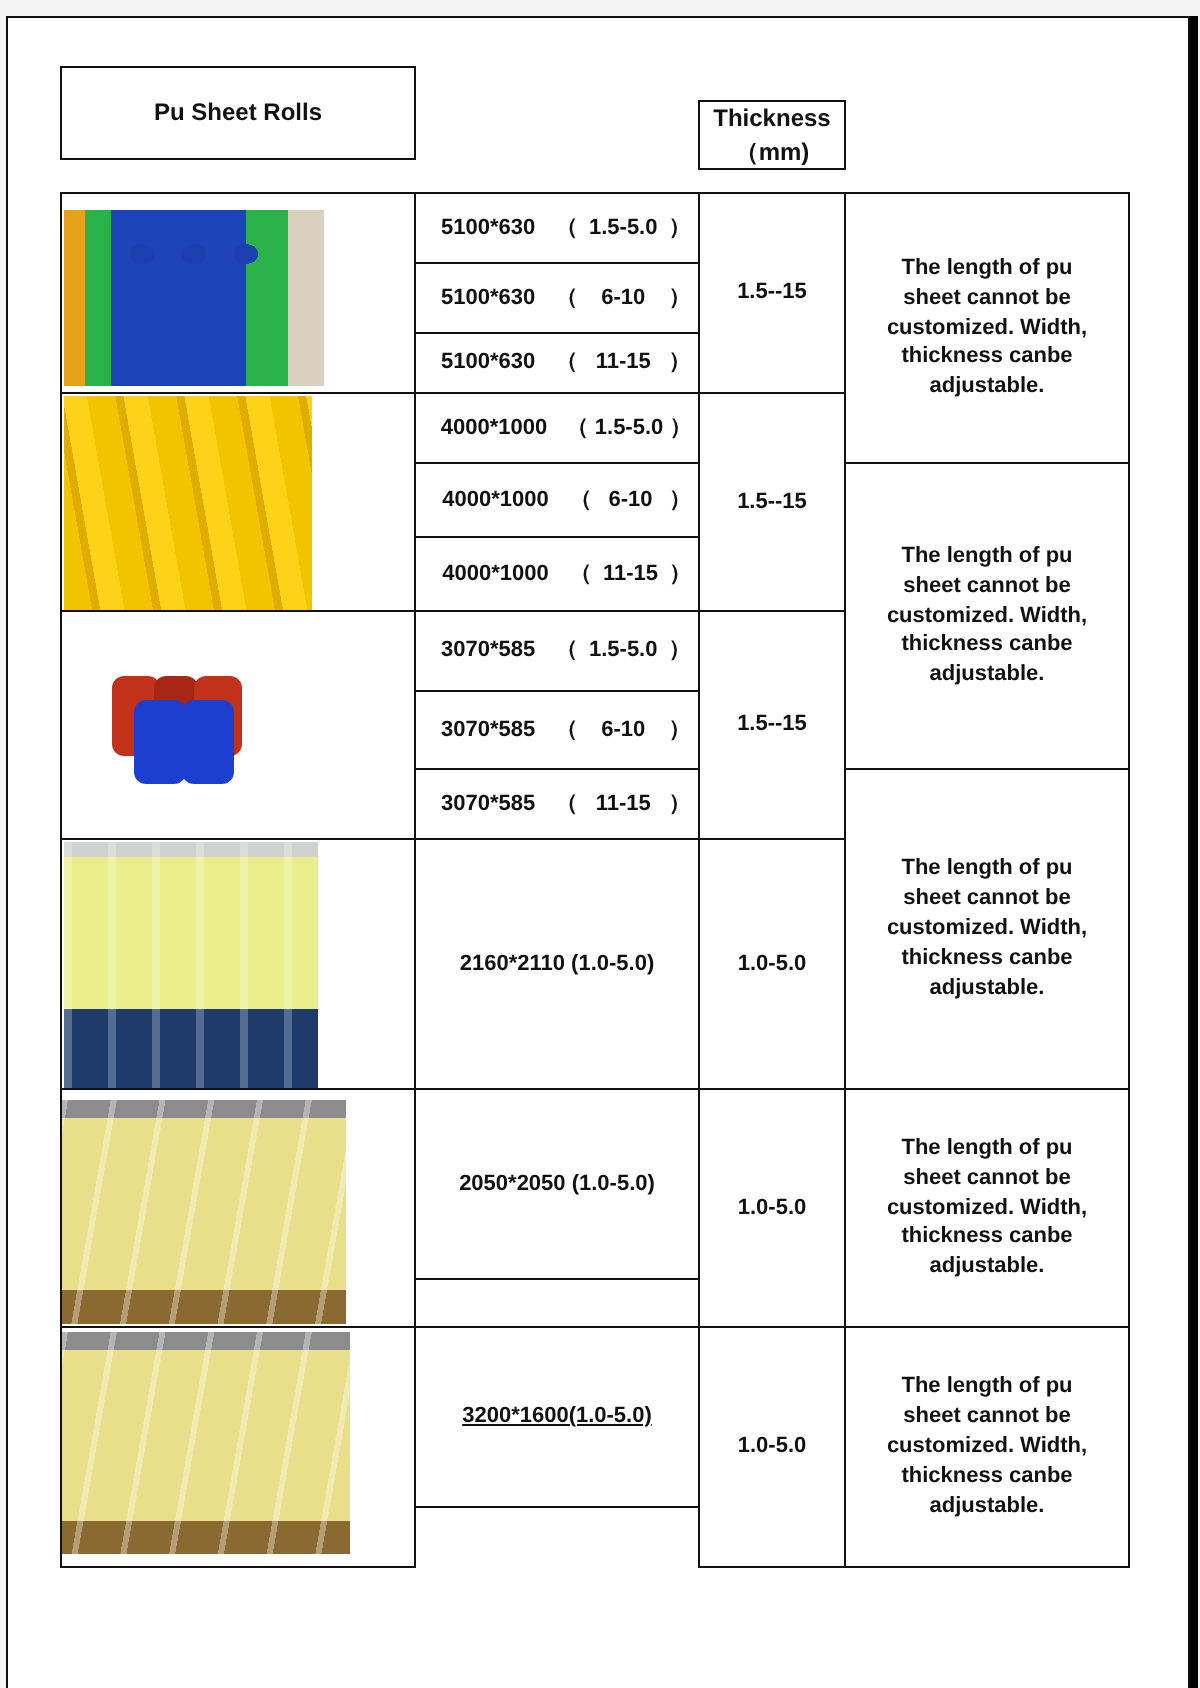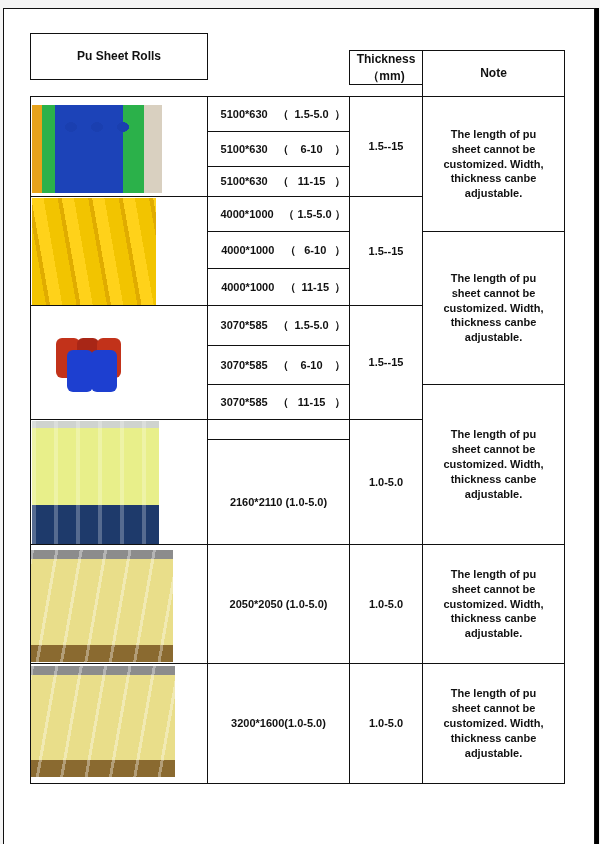--- a/index.html
+++ b/index.html
@@ -42,23 +42,20 @@
 
 <div class="page"></div>
 
 <div class="grid">
 
   <div class="cell hdr" style="left:30px;top:33px;width:178px;height:47px;">
       <span>Pu Sheet Rolls</span>
     </div>
   <div class="cell hdr" style="left:349px;top:50px;width:74px;height:35px;padding:0 4px;">
       <span>Thickness（mm)</span>
-    </div>
-  <div class="cell hdr" style="left:422px;top:50px;width:143px;height:47px;">
-      <span>Note</span>
     </div>
 
   <div class="cell imgcell" style="left:30px;top:96px;width:178px;height:101px;">
     <div class="photo p1" style="left:1px;top:8px;width:130px;height:88px;"></div>
   </div>
   <div class="cell left" style="left:207px;top:96px;width:143px;height:36px;">
     <div class="dim-row"><span class="size">5100*630</span><span class="paren">（</span><span class="range">1.5-5.0</span><span class="paren">）</span></div>
   </div>
   <div class="cell left" style="left:207px;top:131px;width:143px;height:36px;">
     <div class="dim-row"><span class="size">5100*630</span><span class="paren">（</span><span class="range">6-10</span><span class="paren">）</span></div>
@@ -104,41 +101,41 @@
   <div class="cell left" style="left:207px;top:384px;width:143px;height:36px;">
     <div class="dim-row"><span class="size">3070*585</span><span class="paren">（</span><span class="range">11-15</span><span class="paren">）</span></div>
   </div>
   <div class="cell" style="left:349px;top:305px;width:74px;height:115px;">
       <span>1.5--15</span>
     </div>
 
   <div class="cell imgcell" style="left:30px;top:419px;width:178px;height:126px;">
     <div class="photo p4" style="left:1px;top:1px;width:127px;height:123px;"></div>
   </div>
-  <div class="cell" style="left:207px;top:419px;width:143px;height:126px;margin-top:20px;">
+  <div class="cell" style="left:207px;top:419px;width:143px;height:126px;">
       <span>2160*2110 (1.0-5.0)</span>
     </div>
   <div class="cell" style="left:349px;top:419px;width:74px;height:126px;">
       <span>1.0-5.0</span>
     </div>
 
   <div class="cell imgcell" style="left:30px;top:544px;width:178px;height:120px;">
     <div class="photo p5" style="left:0px;top:5px;width:142px;height:112px;"></div>
   </div>
-  <div class="cell" style="left:207px;top:544px;width:143px;height:120px;justify-content:center;">
+  <div class="cell" style="left:207px;top:544px;width:143px;height:96px;justify-content:center;">
       <span>2050*2050 (1.0-5.0)</span>
     </div>
   <div class="cell" style="left:349px;top:544px;width:74px;height:120px;">
       <span>1.0-5.0</span>
     </div>
 
   <div class="cell imgcell" style="left:30px;top:663px;width:178px;height:121px;">
     <div class="photo p6" style="left:0px;top:2px;width:144px;height:111px;"></div>
   </div>
-  <div class="cell" style="left:207px;top:663px;width:143px;height:121px;">
+  <div class="cell" style="left:207px;top:663px;width:143px;height:91px;text-decoration:underline;">
       <span>3200*1600(1.0-5.0)</span>
     </div>
   <div class="cell" style="left:349px;top:663px;width:74px;height:121px;">
       <span>1.0-5.0</span>
     </div>
 
   <div class="cell note" style="left:422px;top:96px;width:143px;height:136px;">
       <span>The length of pu sheet cannot be customized. Width, thickness canbe adjustable.</span>
     </div>
   <div class="cell note" style="left:422px;top:231px;width:143px;height:154px;">

